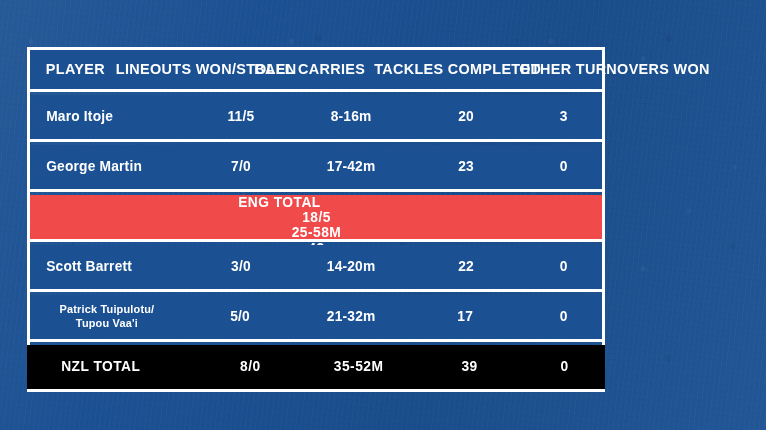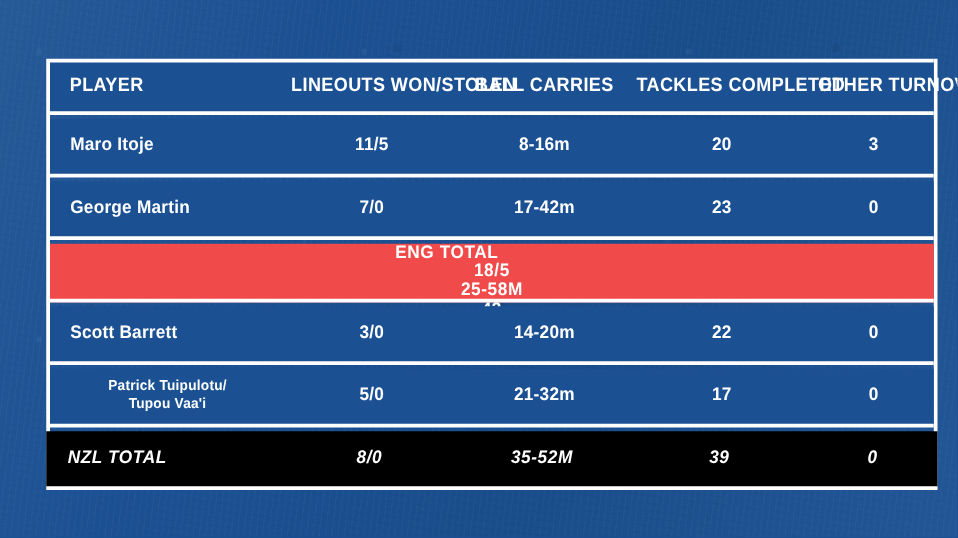--- a/index.html
+++ b/index.html
@@ -38,23 +38,23 @@
     inset: 0;
     pointer-events: none;
     background-image:
       repeating-linear-gradient(97deg, rgba(255,255,255,0.022) 0 1px, rgba(255,255,255,0) 1px 5px),
       repeating-linear-gradient(7deg, rgba(0,0,0,0.022) 0 1px, rgba(0,0,0,0) 1px 6px);
   }
 
   
   .table-wrap {
     position: absolute;
-    left: 37px;
+    left: 27px;
     top: 47px;
-    width: 713px;
+    width: 578px;
     box-sizing: border-box;
     border: 3px solid #ffffff;
     border-top: 0;
     border-bottom: 0;
     z-index: 2;
   }
 
   .row {
     position: relative;
     display: flex;
@@ -68,23 +68,22 @@
   .row + .row { border-top: 0; margin-top: 3px; }
 
   .row.header { height: 45px; }
 
   .row.accent-red  { background: #f04a4a; flex-direction: column; }
   .row.accent-black {
     background: #000000;
     border-color: #ffffff;
     margin-left: -3px;
     margin-right: -3px;
-    padding-left: 1px;
+    padding-left: 18px;
     padding-right: 3px;
-    font-style: italic;
   }
 
   
   .cell {
     box-sizing: border-box;
     color: #ffffff;
     text-align: center;
     line-height: 1.05;
     white-space: nowrap;
   }

